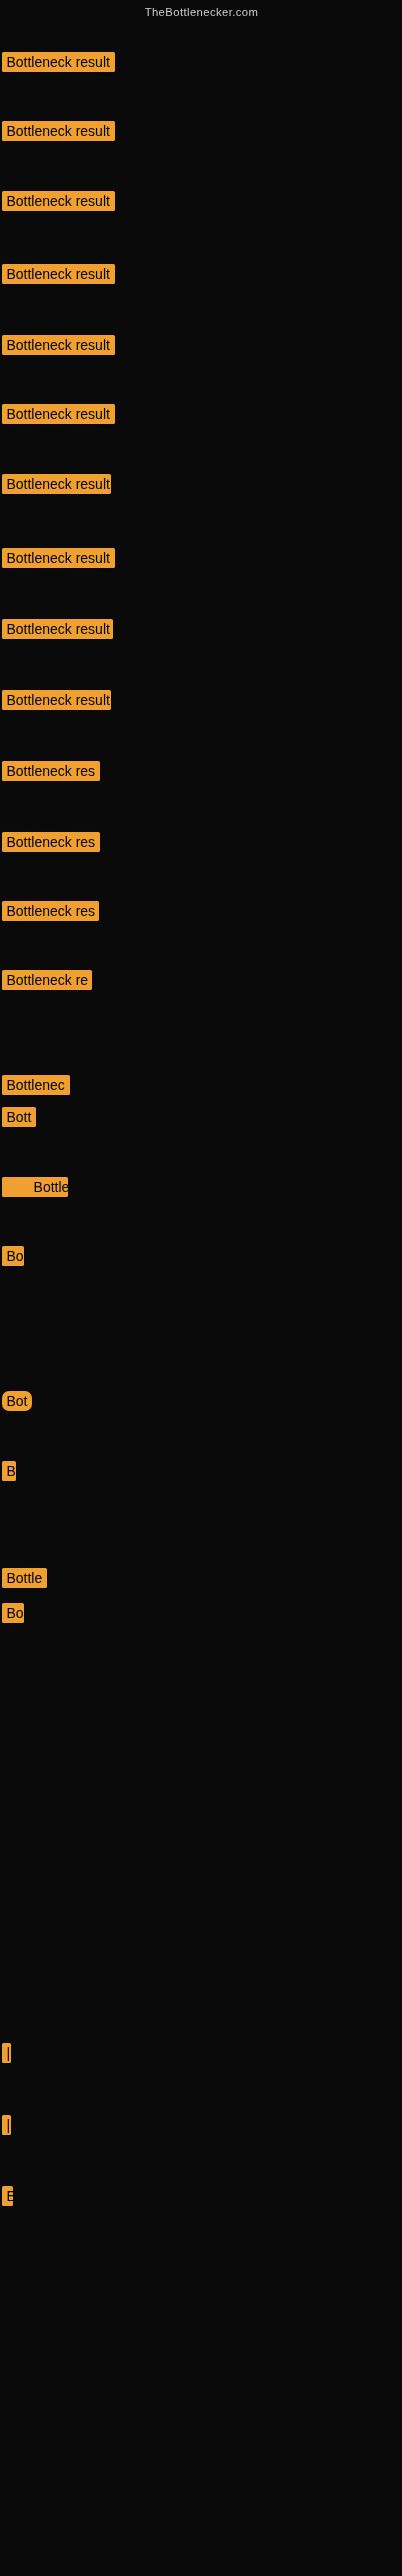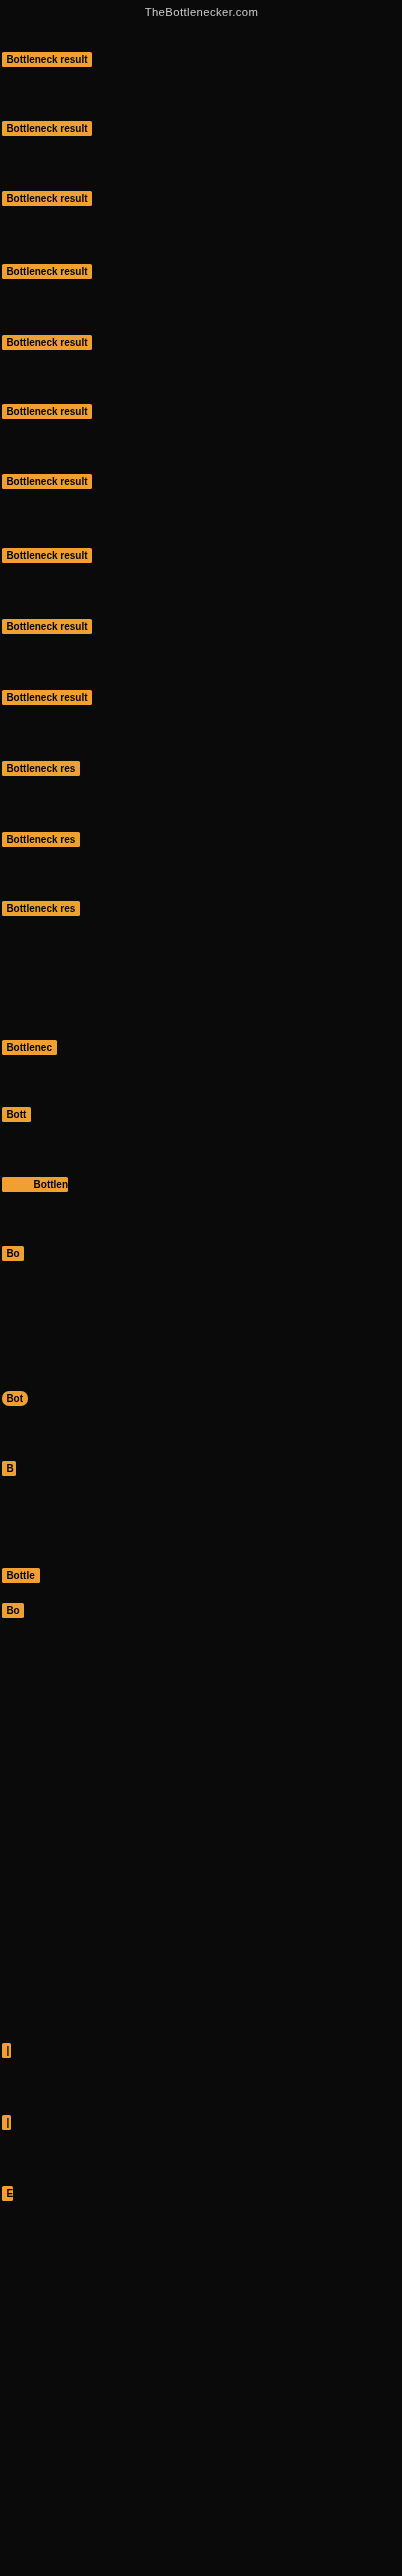--- a/index.html
+++ b/index.html
@@ -19,22 +19,22 @@
       text-align: center;
       color: #cccccc;
       font-size: 11.3px;
       padding: 6.4px 0 3.2px 0;
       letter-spacing: 0.4px;
     }
     .badge {
       display: inline-block;
       background-color: #f0a030;
       color: #000000;
-      font-size: 10px;
-      font-weight: bold;
+      font-size: 14px;
+      font-weight: normal;
       padding: 2.4px 4.8px;
       border-radius: 1.6px;
       white-space: nowrap;
       overflow: hidden;
       position: absolute;
       left: 1.6px;
     }
     .badge-row {
       position: absolute;
       left: 0;
@@ -80,22 +80,25 @@
     </div>
     <div class="badge-row" style="top: 739px;">
       <span class="badge" style="max-width: 103px;">Bottleneck res</span>
     </div>
     <div class="badge-row" style="top: 810px;">
       <span class="badge" style="max-width: 101px;">Bottleneck res</span>
     </div>
     <div class="badge-row" style="top: 879px;">
       <span class="badge" style="max-width: 97px;">Bottleneck res</span>
     </div>
+    <div class="badge-row" style="top: 948px;">
+      <span class="badge" style="max-width: 90px;">Bottleneck re</span>
+    </div>
     <div class="badge-row" style="top: 1018px;">
-      <span class="badge" style="max-width: 72px;">Bottlenec</span>
+      <span class="badge" style="max-width: 72px; margin-top: 35px;">Bottlenec</span>
     </div>
     <div class="badge-row" style="top: 1085px; padding-left: 40px;">
       <span class="badge" style="max-width: 36px;">Bott</span>
     </div>
     <div class="badge-row" style="top: 1155px;">
       <span class="badge" style="max-width: 66px; padding-left: 32px;">Bottlene</span>
     </div>
     <div class="badge-row" style="top: 1224px;">
       <span class="badge" style="max-width: 22.5px;">Bo</span>
     </div>

